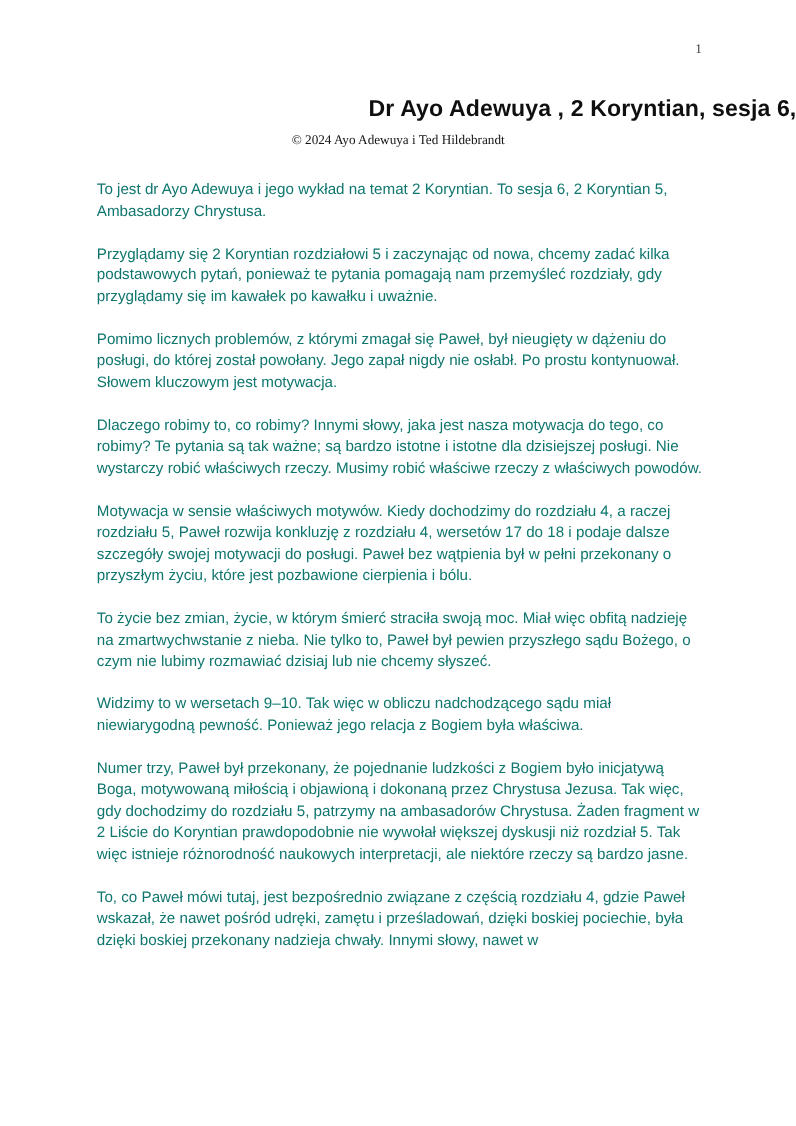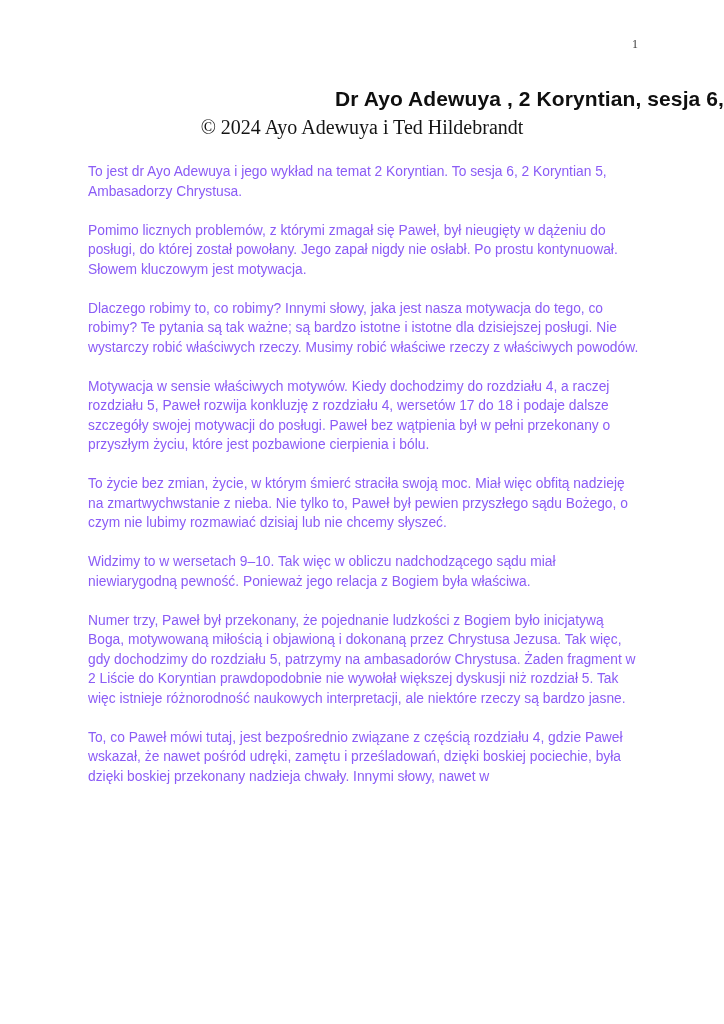--- a/index.html
+++ b/index.html
@@ -33,30 +33,30 @@
     font-size: 21px;
     font-weight: bold;
     line-height: 30px;
     color: #0f0f0f;
     letter-spacing: 0.1px;
   }
   .copyright-line {
     margin-top: 3px;
     text-align: center;
     font-family: "Liberation Serif", serif;
-    font-size: 20px;
+    font-size: 12px;
     line-height: 20px;
     color: #141414;
   }
   .document-body {
     margin: 25px 84px 0 88px;
     width: 552px;
     font-size: 13.8px;
     line-height: 19.5px;
-    color: #8b5cf6;
+    color: #0f766e;
     text-align: left;
   }
   .document-body p.para {
     margin: 0 0 19.5px 0;
     padding: 0;
   }
 </style>
 </head>
 <body>
 
@@ -65,20 +65,21 @@
   <span class="page-number">1</span>
 
   <div class="title-block">
     <div class="title-line">Dr Ayo Adewuya , 2 Koryntian, sesja 6,</div>
   </div>
 
   <div class="copyright-line">© 2024 Ayo Adewuya i Ted Hildebrandt</div>
 
   <div class="document-body">
       <p class="para">To jest dr Ayo Adewuya i jego wykład na temat 2 Koryntian. To sesja 6, 2 Koryntian 5, Ambasadorzy Chrystusa.</p>
+      <p class="para">Przyglądamy się 2 Koryntian rozdziałowi 5 i zaczynając od nowa, chcemy zadać kilka podstawowych pytań, ponieważ te pytania pomagają nam przemyśleć rozdziały, gdy przyglądamy się im kawałek po kawałku i uważnie.</p>
       <p class="para">Pomimo licznych problemów, z którymi zmagał się Paweł, był nieugięty w dążeniu do posługi, do której został powołany. Jego zapał nigdy nie osłabł. Po prostu kontynuował. Słowem kluczowym jest motywacja.</p>
       <p class="para">Dlaczego robimy to, co robimy? Innymi słowy, jaka jest nasza motywacja do tego, co robimy? Te pytania są tak ważne; są bardzo istotne i istotne dla dzisiejszej posługi. Nie wystarczy robić właściwych rzeczy. Musimy robić właściwe rzeczy z właściwych powodów.</p>
       <p class="para">Motywacja w sensie właściwych motywów. Kiedy dochodzimy do rozdziału 4, a raczej rozdziału 5, Paweł rozwija konkluzję z rozdziału 4, wersetów 17 do 18 i podaje dalsze szczegóły swojej motywacji do posługi. Paweł bez wątpienia był w pełni przekonany o przyszłym życiu, które jest pozbawione cierpienia i bólu.</p>
       <p class="para">To życie bez zmian, życie, w którym śmierć straciła swoją moc. Miał więc obfitą nadzieję na zmartwychwstanie z nieba. Nie tylko to, Paweł był pewien przyszłego sądu Bożego, o czym nie lubimy rozmawiać dzisiaj lub nie chcemy słyszeć.</p>
       <p class="para">Widzimy to w wersetach 9–10. Tak więc w obliczu nadchodzącego sądu miał niewiarygodną pewność. Ponieważ jego relacja z Bogiem była właściwa.</p>
       <p class="para">Numer trzy, Paweł był przekonany, że pojednanie ludzkości z Bogiem było inicjatywą Boga, motywowaną miłością i objawioną i dokonaną przez Chrystusa Jezusa. Tak więc, gdy dochodzimy do rozdziału 5, patrzymy na ambasadorów Chrystusa. Żaden fragment w 2 Liście do Koryntian prawdopodobnie nie wywołał większej dyskusji niż rozdział 5. Tak więc istnieje różnorodność naukowych interpretacji, ale niektóre rzeczy są bardzo jasne.</p>
       <p class="para">To, co Paweł mówi tutaj, jest bezpośrednio związane z częścią rozdziału 4, gdzie Paweł wskazał, że nawet pośród udręki, zamętu i prześladowań, dzięki boskiej pociechie, była dzięki boskiej przekonany nadzieja chwały. Innymi słowy, nawet w</p>
     </div>
 
 </div>

